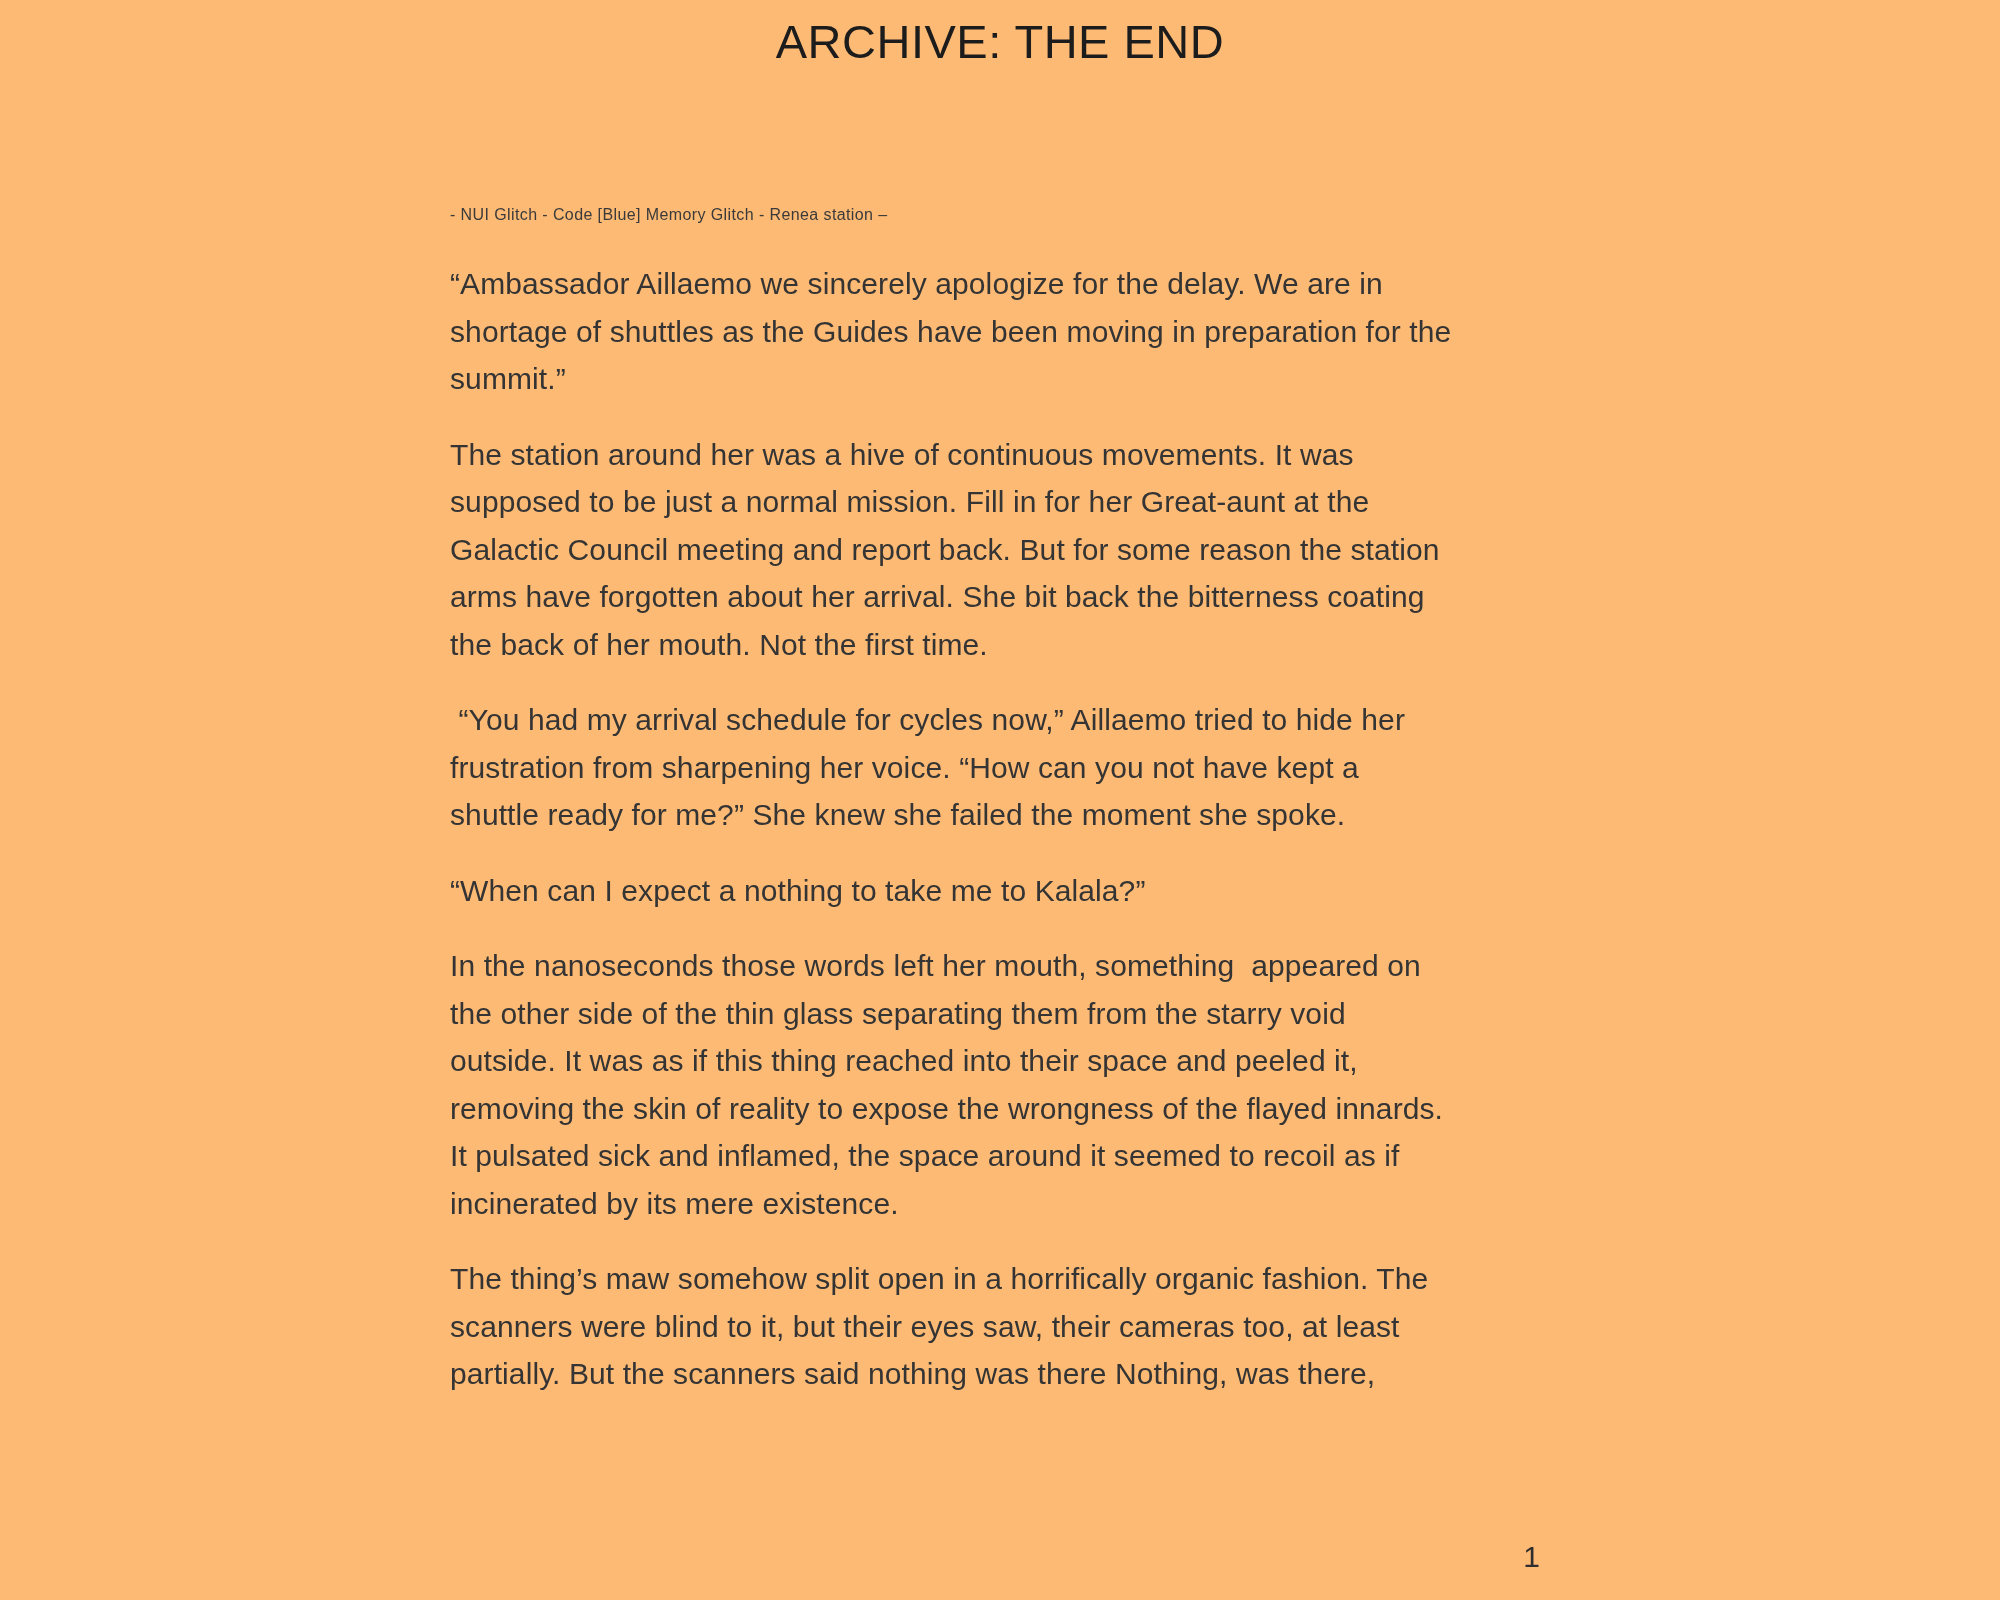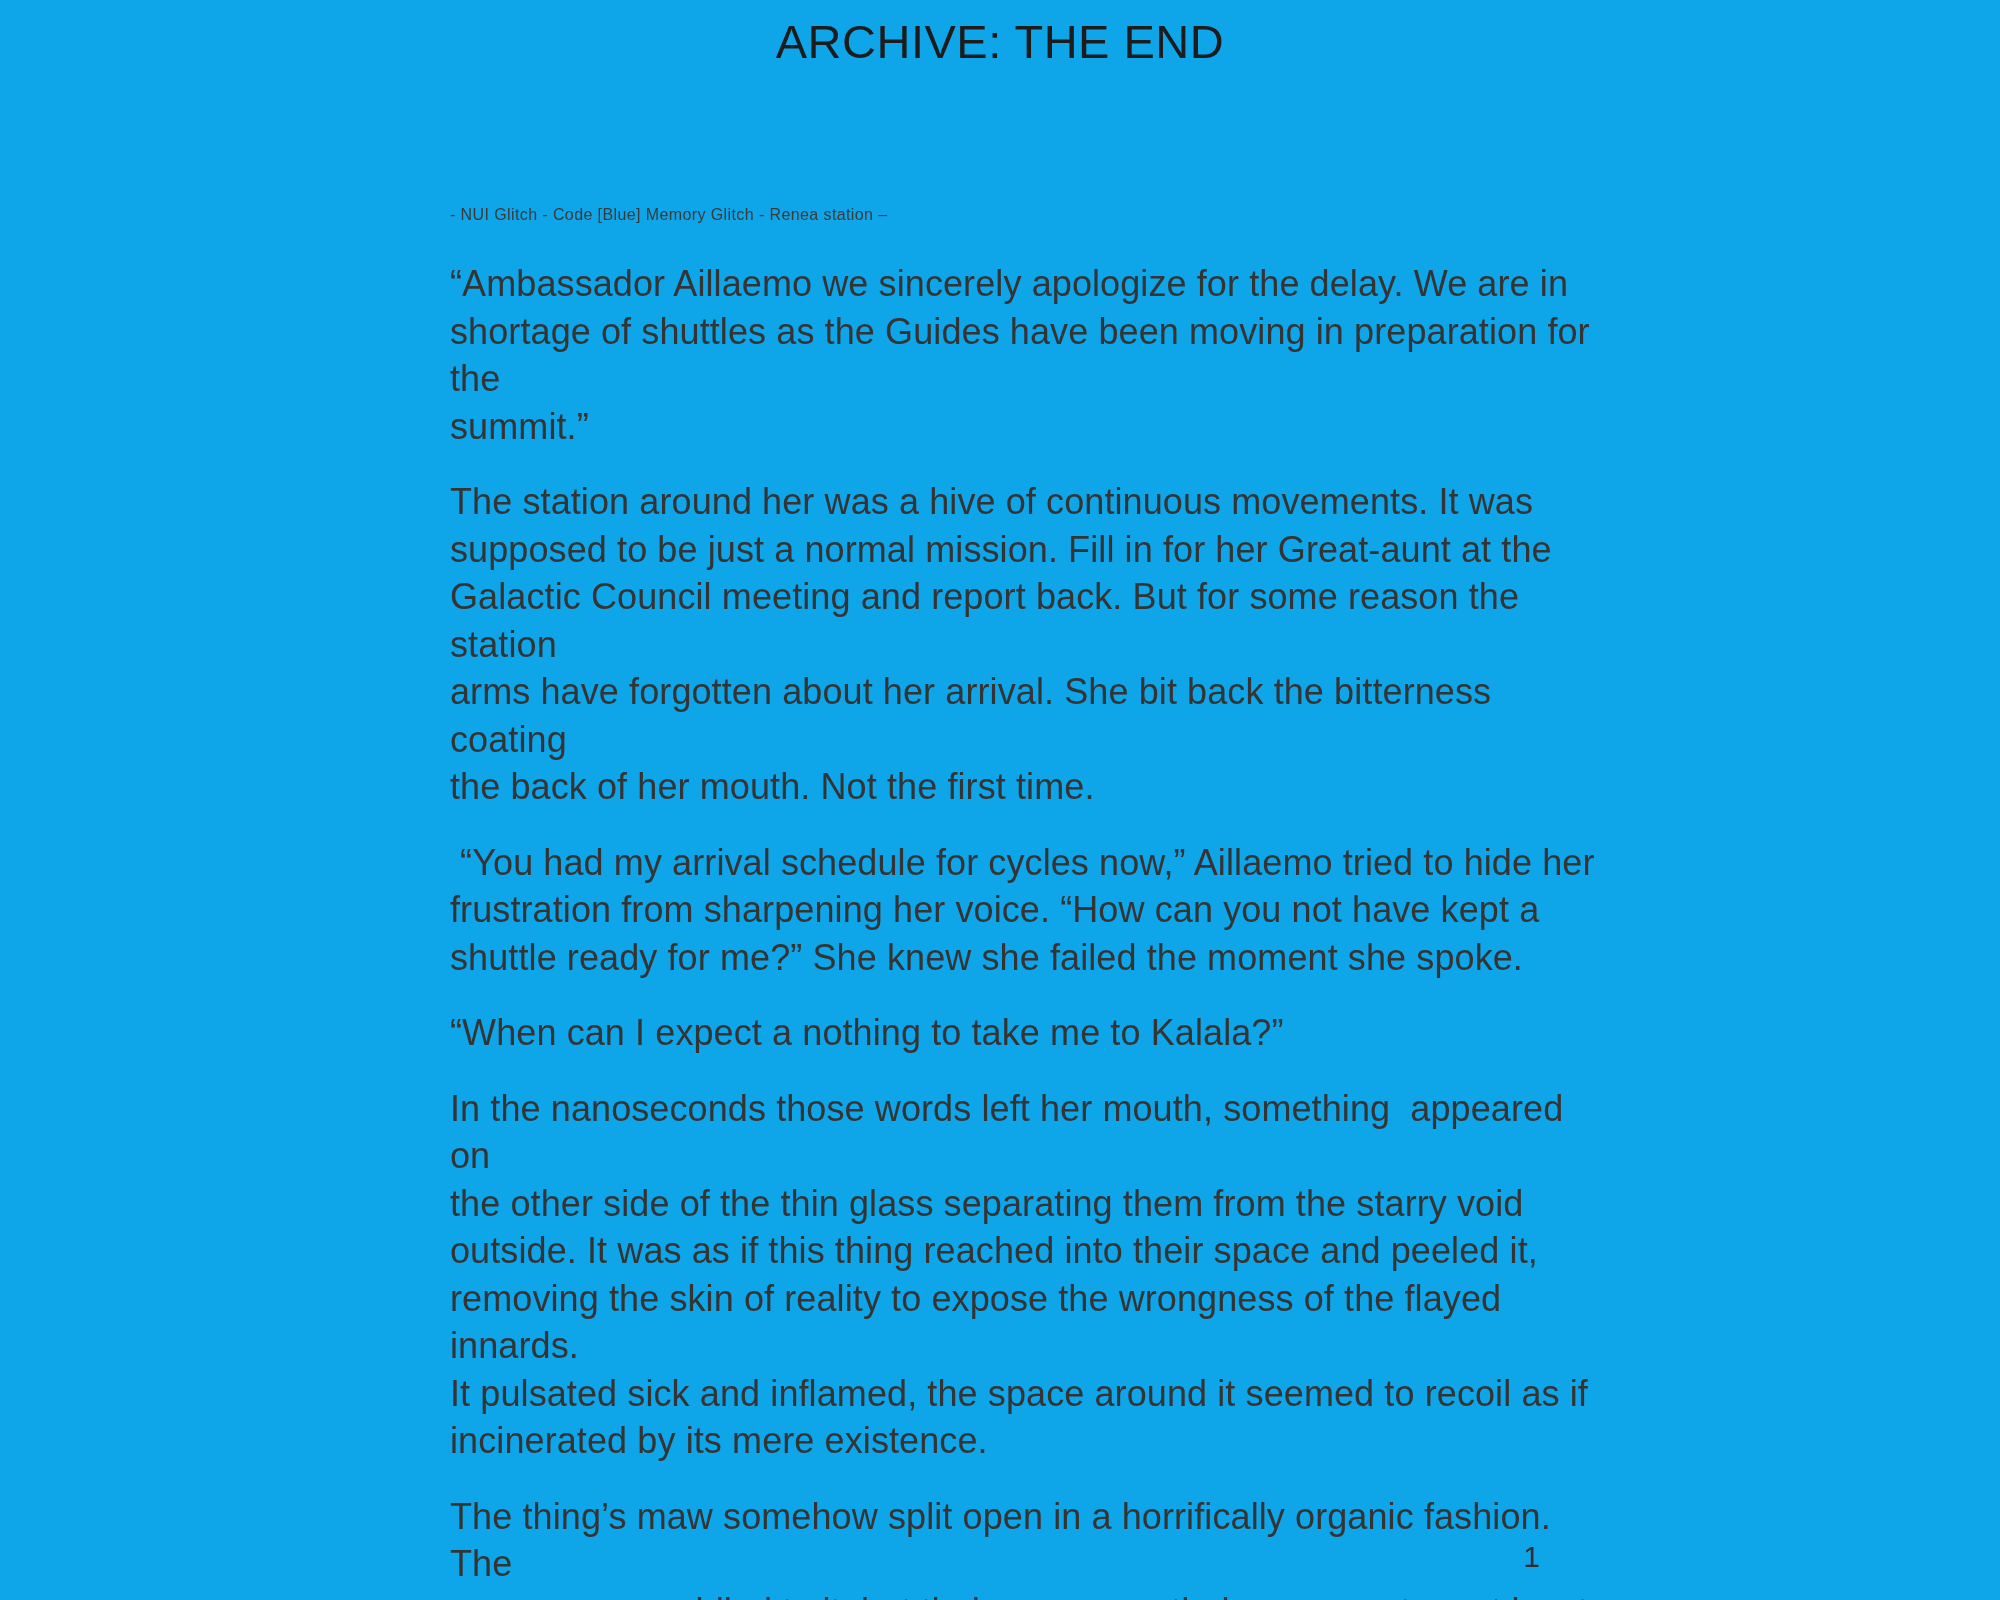--- a/index.html
+++ b/index.html
@@ -6,21 +6,21 @@
   html, body {
     margin: 0;
     padding: 0;
     background: #ffffff;
     font-family: "Liberation Sans", sans-serif;
   }
   .page {
     position: relative;
     width: 2000px;
     height: 1600px;
-    background: #0ea5e9;
+    background: #fdba74;
     overflow: hidden;
   }
   .doc-title {
     margin: 14px 0 0 0;
     text-align: center;
     font-size: 47px;
     line-height: 56px;
     font-weight: 400;
     color: #1c1c1c;
     letter-spacing: 0.5px;
@@ -33,21 +33,21 @@
     margin: 130px 0 30px 0;
     font-size: 16px;
     line-height: 30px;
     font-weight: 400;
     color: #3a3a3a;
     letter-spacing: 0.4px;
     white-space: pre-wrap;
   }
   .doc-paragraph {
     margin: 0 0 28px 0;
-    font-size: 36px;
+    font-size: 30px;
     line-height: 47.5px;
     font-weight: 400;
     color: #343434;
     letter-spacing: 0.1px;
     white-space: pre-wrap;
   }
   .page-number {
     position: absolute;
     top: 1542px;
     right: 460px;

